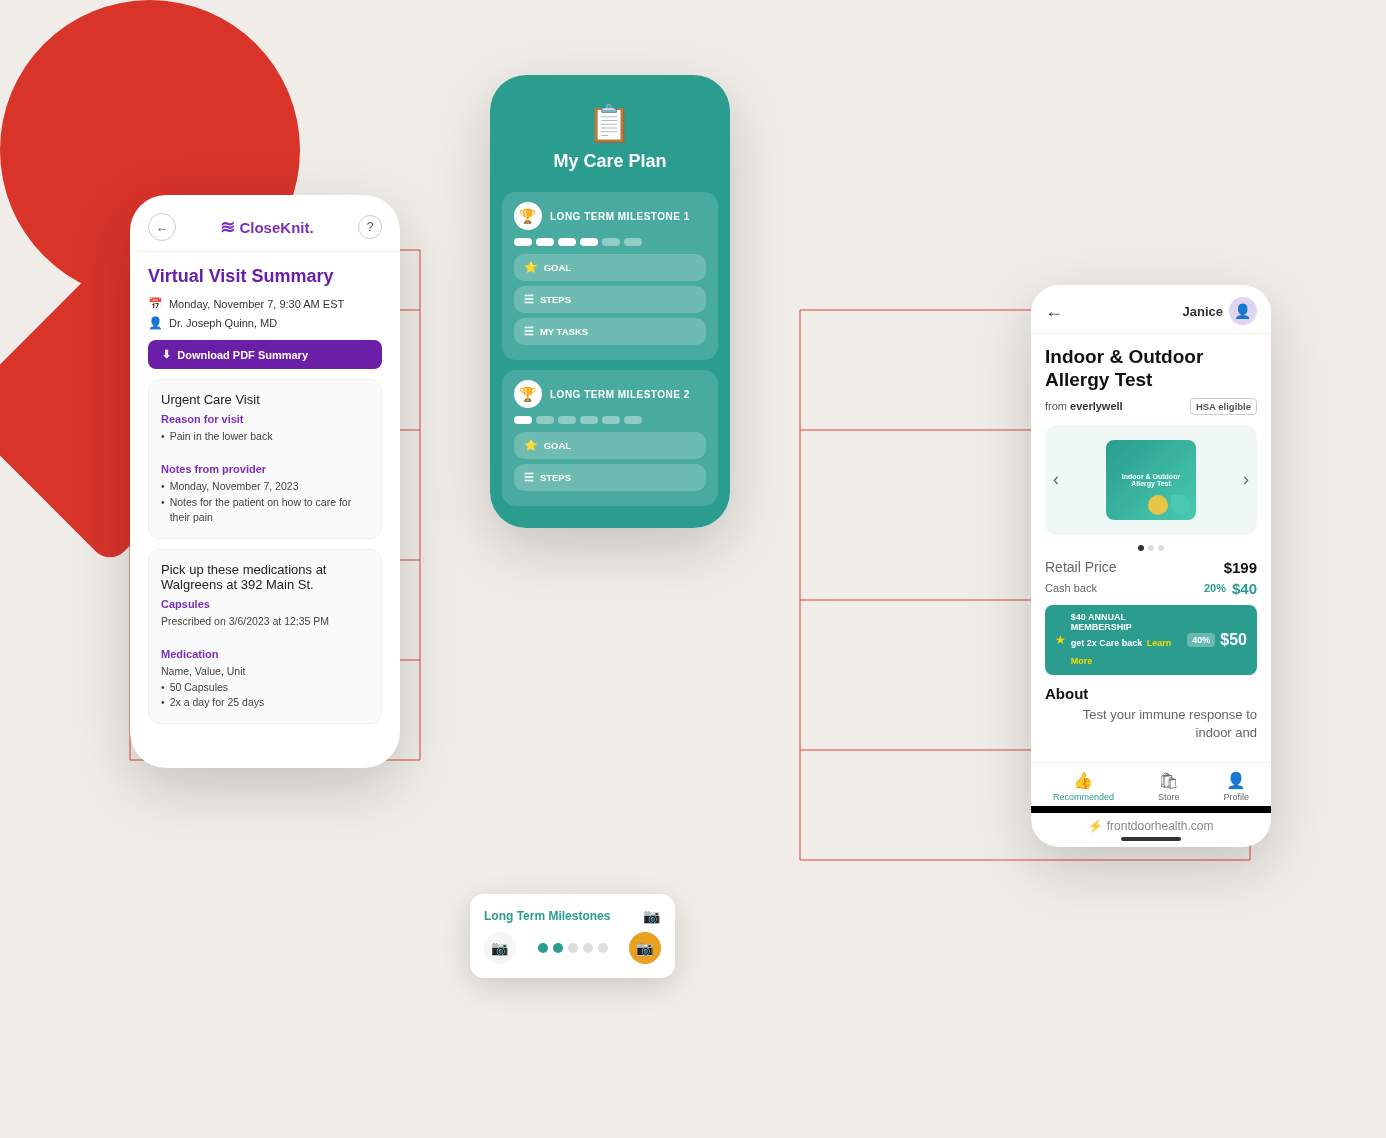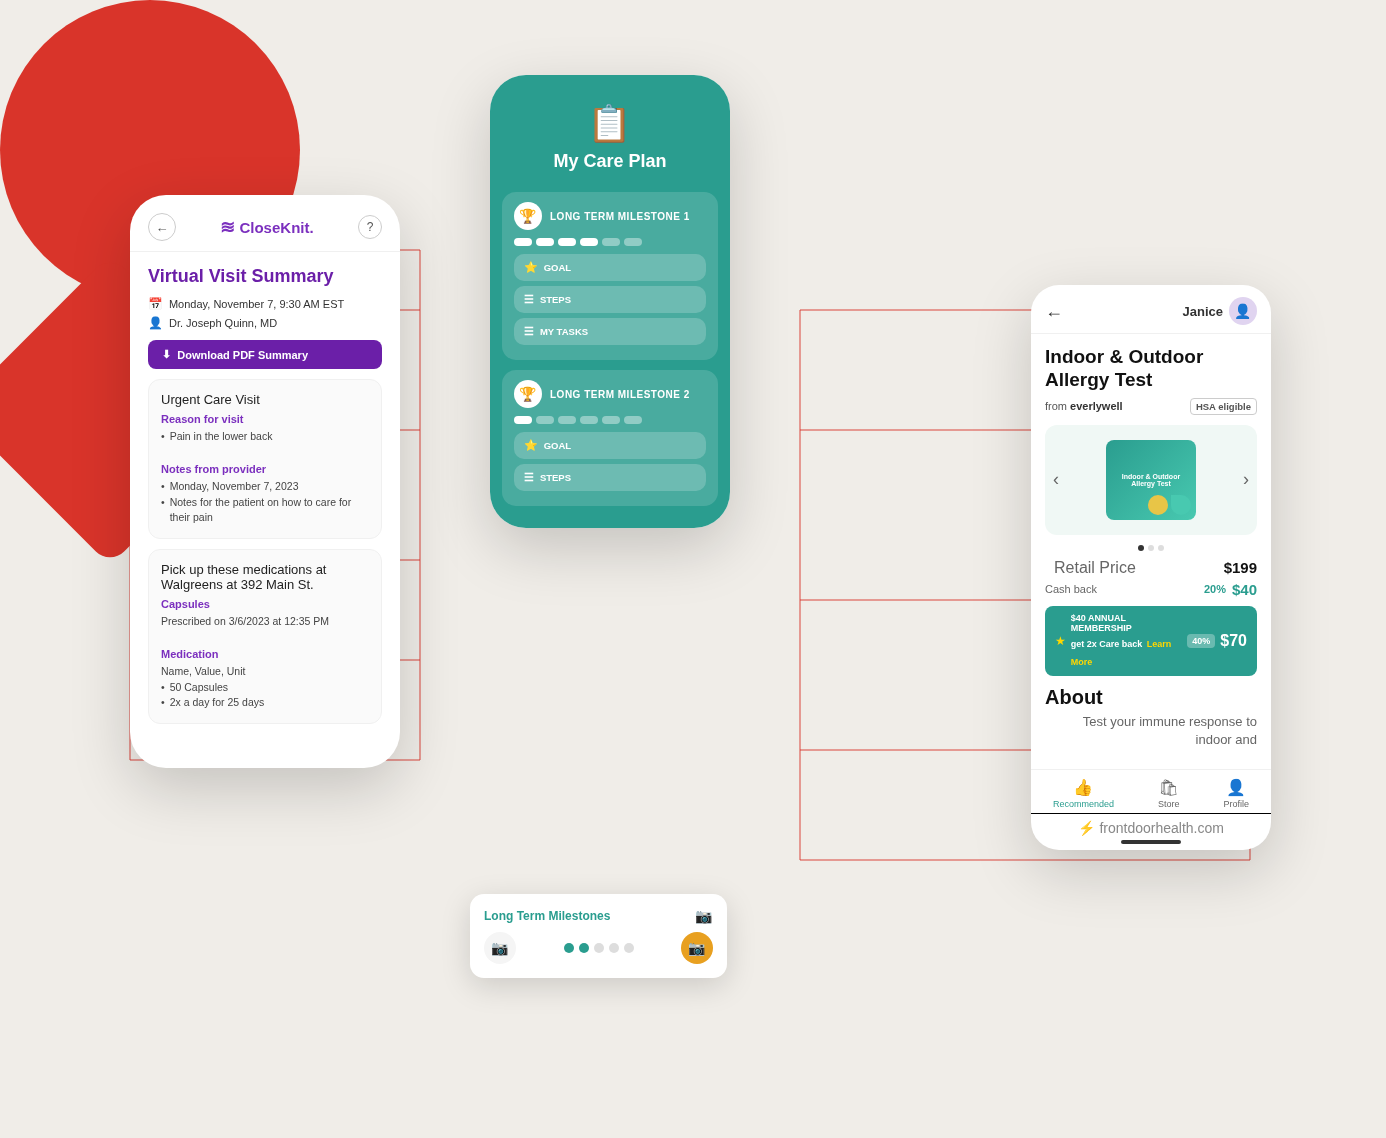--- a/index.html
+++ b/index.html
@@ -243,21 +243,21 @@
       color: white;
       font-weight: 600;
     }
     .card-icon { font-size: 11px; }
 
     
     .care-tooltip {
       position: absolute;
       bottom: 160px;
       left: 470px;
-      width: 257px;
+      width: 205px;
       background: white;
       border-radius: 14px;
       padding: 14px;
       box-shadow: 0 8px 30px rgba(0,0,0,0.15);
       z-index: 10;
     }
     .tooltip-header {
       display: flex;
       justify-content: space-between;
       align-items: center;
@@ -448,23 +448,22 @@
     }
     .img-dot-filled { background: #333; }
     .img-dot-empty { background: #ddd; }
     .price-row {
       display: flex;
       justify-content: space-between;
       align-items: center;
       margin-bottom: 4px;
     }
     .price-label {
-      font-size: 16px;
+      font-size: 14px;
       color: #666;
-      margin-left: 9px;
     }
     .price-value {
       font-size: 15px;
       font-weight: 700;
       color: #111;
     }
     .cashback-row {
       display: flex;
       justify-content: space-between;
       align-items: center;
@@ -529,21 +528,21 @@
     }
     .member-price {
       font-size: 16px;
       font-weight: 800;
       color: white;
     }
     .about-section {
       margin-bottom: 8px;
     }
     .about-title {
-      font-size: 20px;
+      font-size: 15px;
       font-weight: 800;
       color: #111;
       margin-bottom: 4px;
     }
     .about-text {
       font-size: 13px;
       color: #666;
       line-height: 1.4;
       text-align: right;
     }
@@ -576,23 +575,23 @@
       gap: 2px;
       font-size: 9px;
       color: #666;
       cursor: pointer;
     }
     .nav-item.active { color: #2a9d8f; }
     .nav-icon { font-size: 16px; }
     .allergy-footer {
       text-align: center;
       padding: 6px;
-      font-size: 14px;
+      font-size: 12px;
       color: #888;
-      border-top: 1px solid #000000;
+      border-top: 7px solid #000000;
     }
     .home-indicator {
       width: 60px;
       height: 4px;
       background: #333;
       border-radius: 2px;
       margin: 4px auto 0;
     }
 
     
@@ -840,21 +839,21 @@
         <div>
           <div class="member-text">$40 ANNUAL MEMBERSHIP</div>
           <div>
             <span class="member-text">get 2x Care back</span>
             <span class="member-learn">Learn More</span>
           </div>
         </div>
       </div>
       <div class="member-right">
         <span class="member-badge">40%</span>
-        <span class="member-price">$70</span>
+        <span class="member-price">$50</span>
       </div>
     </div>
 
     <div class="about-section">
       <div class="about-title">About</div>
       <div class="about-text">Test your immune response to indoor and</div>
     </div>
 
   </div>
 

